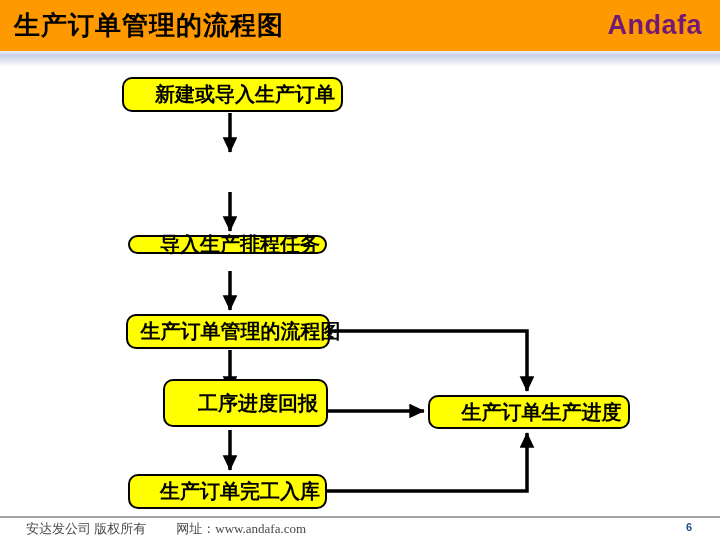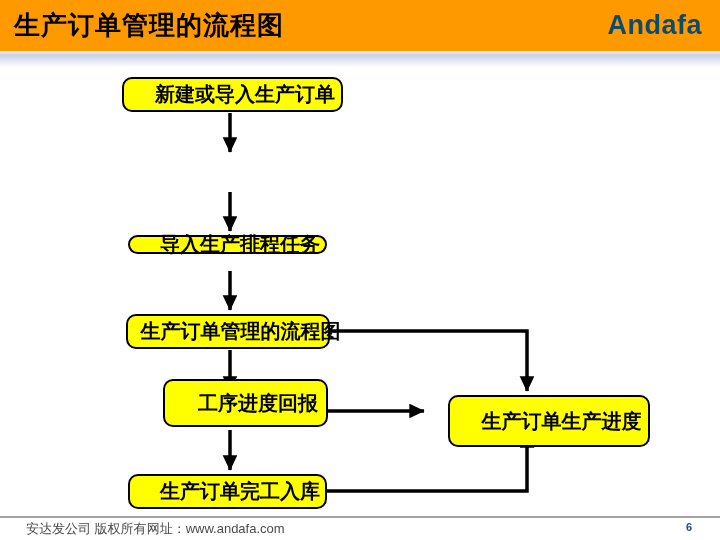--- a/index.html
+++ b/index.html
@@ -12,21 +12,21 @@
   .header {
     position:absolute; left:0; top:0; width:720px; height:51px;
     background:#FF9900;
     display:flex; align-items:center; justify-content:space-between;
   }
   .header .title {
     margin-left:14px; font-size:26px; font-weight:700; color:#000000;
     letter-spacing:1px; white-space:nowrap;
   }
   .header .logo {
-    margin-right:18px; font-size:27px; font-weight:700; color:#0c4a6e;
+    margin-right:18px; font-size:27px; font-weight:700; color:#701a75;
     letter-spacing:0.5px;
   }
   .header-glow {
     position:absolute; left:0; top:51px; width:720px; height:16px;
     background:linear-gradient(to bottom,#f0f2fa 0%,#c9d0e8 25%,#ffffff 100%);
   }
   
   .canvas { position:absolute; left:0; top:0; width:720px; height:540px; }
   .arrows { position:absolute; left:0; top:0; }
   .node {
@@ -34,30 +34,30 @@
     background:#FFFF00; border:2px solid #000000; border-radius:10px;
     display:flex; align-items:center; justify-content:center;
     font-size:20px; font-weight:700; color:#000000; white-space:nowrap;padding-left:25px;
   }
   .n1 { left:122px; top:77px;  width:221px; height:35px; }
   .n2 { left:112px; top:156px; width:244px; height:35px; }
   .n3 { left:128px; top:235px; width:199px; height:19px;border-radius:11px; }
   .n4 { left:126px; top:314px; width:204px; height:35px; }
   .n5 { left:143px; top:379px; width:165px; height:48px;margin-left:20px; }
   .n6 { left:128px; top:474px; width:199px; height:35px; }
-  .n7 { left:448px; top:395px; width:202px; height:52px; }
+  .n7 { left:428px; top:395px; width:202px; height:34px; }
   
   .footer-rule {
     position:absolute; left:0; top:516px; width:720px; height:2px;
     background:#a3a3a3;
   }
   .footer-text {
     position:absolute; left:26px; top:521px; height:16px;
-    display:flex; align-items:center; 
-    font-size:13px; color:#4a4a4a; white-space:nowrap;
+    display:flex; align-items:center; gap:30px;
+    font-size:13px; color:#4a4a4a; white-space:nowrap;font-family:Liberation Serif, serif;
   }
   .page-number {
     position:absolute; left:686px; top:521px;
     font-size:11px; font-weight:700; color:#1F4E8C;
   }
 </style>
 </head>
 <body>
 
 <div class="slide">

